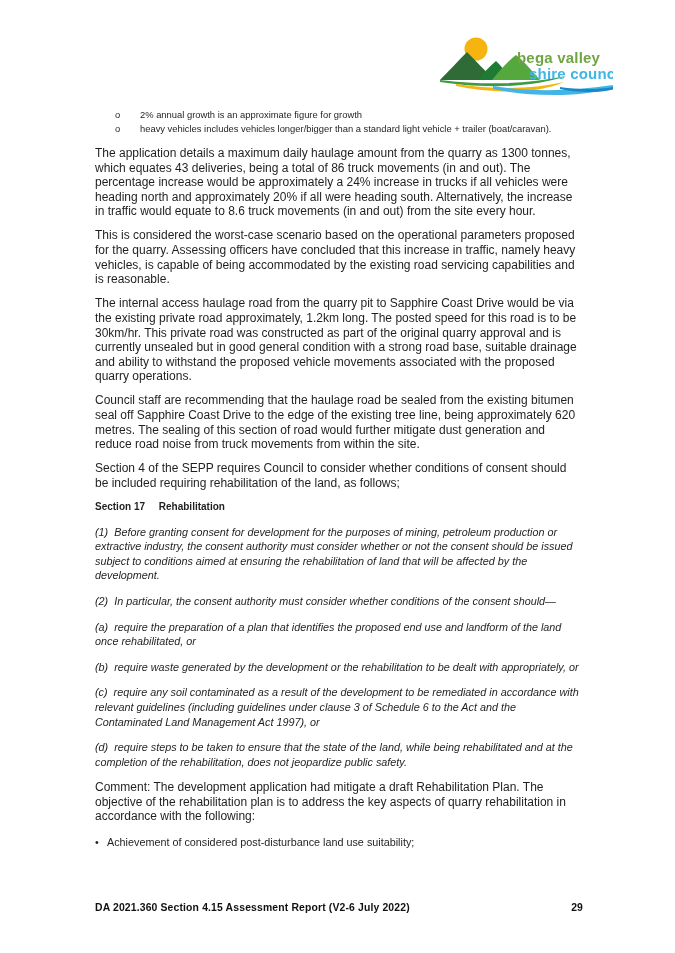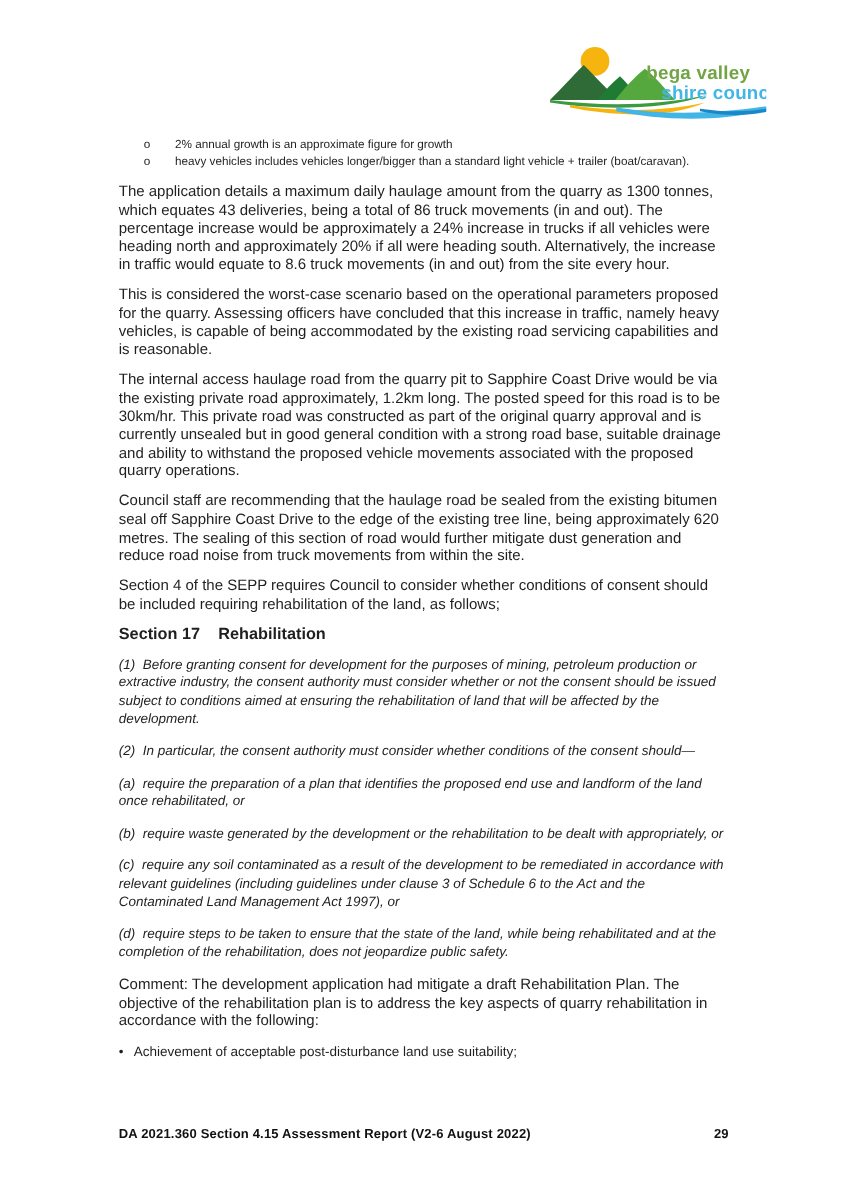--- a/index.html
+++ b/index.html
@@ -18,21 +18,21 @@
 
   
   .content{position:absolute;left:95px;top:108px;width:488px;}
 
   .footnotes{font-size:9.4px;line-height:14px;margin:0 0 10px 0;}
   .fn-row{display:flex;}
   .fn-marker{flex:none;width:25px;padding-left:20px;box-sizing:content-box;}
   .fn-text{flex:1;}
 
   .para{font-size:12px;line-height:14.6px;margin:0 0 9.5px 0;}
-  .heading{font-size:13px;line-height:14.6px;font-weight:bold;margin:0 0 10px 0;}
+  .heading{font-size:10px;line-height:14.6px;font-weight:bold;margin:0 0 10px 0;}
   .heading .h-title{margin-left:11px;}
   .clause{font-size:10.8px;line-height:14.6px;font-style:italic;margin:0 0 11px 0;}
   .comment{margin-bottom:11px;}
   .bullet-row{display:flex;font-size:10.8px;line-height:14.6px;}
   .bullet-marker{flex:none;width:12px;}
 
   .footer{
     position:absolute;left:95px;top:902px;width:488px;
     display:flex;justify-content:space-between;align-items:baseline;
     font-size:10.4px;font-weight:bold;letter-spacing:.15px;color:#111;
@@ -86,23 +86,23 @@
     <p class="clause">(2)&nbsp; In particular, the consent authority must consider whether conditions of the consent should—</p>
     <p class="clause">(a)&nbsp; require the preparation of a plan that identifies the proposed end use and landform of the land once rehabilitated, or</p>
     <p class="clause">(b)&nbsp; require waste generated by the development or the rehabilitation to be dealt with appropriately, or</p>
     <p class="clause">(c)&nbsp; require any soil contaminated as a result of the development to be remediated in accordance with relevant guidelines (including guidelines under clause 3 of Schedule 6 to the Act and the Contaminated Land Management Act 1997), or</p>
     <p class="clause">(d)&nbsp; require steps to be taken to ensure that the state of the land, while being rehabilitated and at the completion of the rehabilitation, does not jeopardize public safety.</p>
 
     <p class="para comment">Comment: The development application had mitigate a draft Rehabilitation Plan. The objective of the rehabilitation plan is to address the key aspects of quarry rehabilitation in accordance with the following:</p>
 
     <div class="bullet-row">
       <span class="bullet-marker">•</span>
-      <span>Achievement of acceptable post-disturbance land use suitability;</span>
+      <span>Achievement of considered post-disturbance land use suitability;</span>
     </div>
 
   </div>
 
   <div class="footer">
-    <span>DA 2021.360 Section 4.15 Assessment Report (V2-6 August 2022)</span>
+    <span>DA 2021.360 Section 4.15 Assessment Report (V2-6 July 2022)</span>
     <span>29</span>
   </div>
 
 </div>
 
 </body></html>

